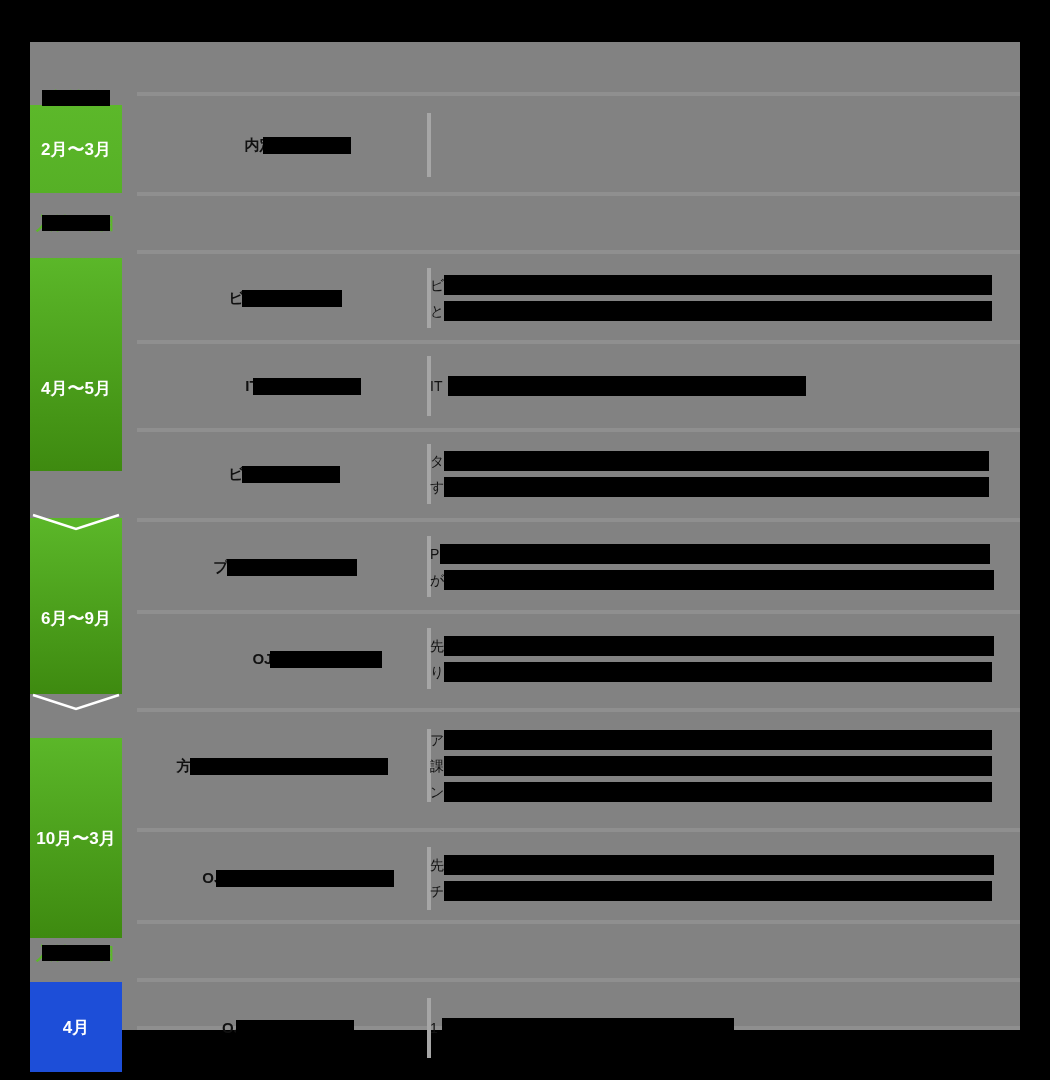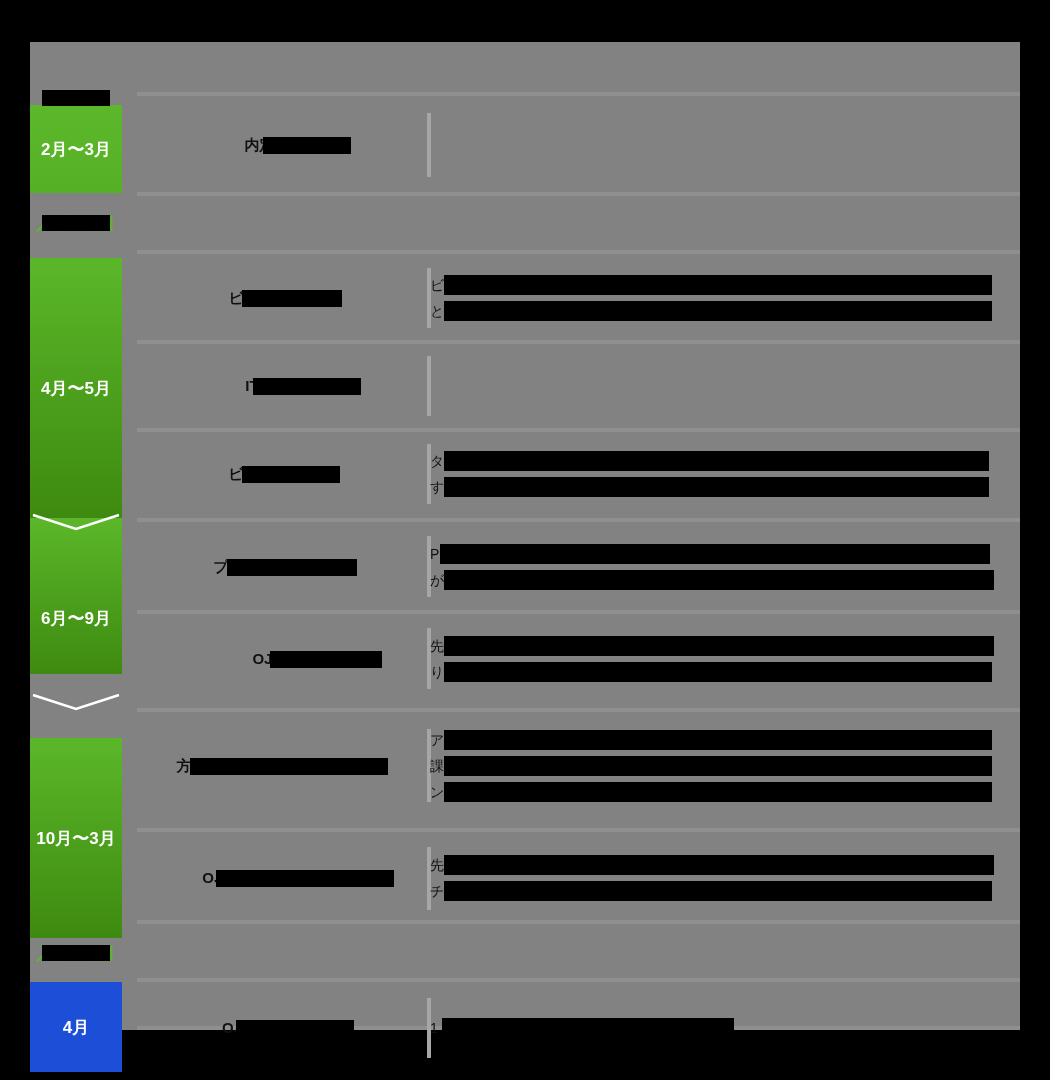--- a/index.html
+++ b/index.html
@@ -175,24 +175,24 @@
       <div class="divider" style="top: 786px;"></div>
       <div class="divider" style="top: 878px;"></div>
       <div class="divider" style="top: 936px;"></div>
       <div class="divider" style="top: 984px;"></div>
     </div>
 
   <div id="rail-layer" class="rail">
       <div class="rail-block grad-a" style="top: 63px; height: 88px;">
         <div class="rail-block-label" style="top: 33px;">2月〜3月</div>
       </div>
-      <div class="rail-block grad-b" style="top: 216px; height: 260px;">
+      <div class="rail-block grad-b" style="top: 216px; height: 213px;">
         <div class="rail-block-label" style="top: 119px;">4月〜5月</div>
       </div>
-      <div class="rail-block grad-b" style="top: 476px; height: 156px;">
+      <div class="rail-block grad-b" style="top: 476px; height: 176px;">
         <div class="rail-block-label" style="top: 89px;">6月〜9月</div>
       </div>
       <div class="rail-block grad-b" style="top: 676px; height: 200px; margin-top: 20px;">
         <div class="rail-block-label" style="top: 89px;">10月〜3月</div>
       </div>
       <div class="rail-block grad-c" style="top: 940px; height: 90px;">
         <div class="rail-block-label" style="top: 34px;">4月</div>
       </div>
       <div class="chevron" style="top: 470px;">
         <svg width="92" height="22" viewBox="0 0 92 22">
@@ -226,20 +226,25 @@
             <div class="desc-line"><span class="lead">ビ</span><span class="desc-redact" style="left: 14px; width: 548px;"></span></div>
             <div class="desc-line"><span class="lead">と</span><span class="desc-redact" style="left: 14px; width: 548px;"></span></div>
           </div>
         </div>
       </div>
       <div class="row" style="top: 300px; height: 88px;">
         <div class="row-title-cell">
           <div class="row-title"><span>IT基礎研修</span><span class="redact" style="left: 8px; width: 108px;"></span></div>
         </div>
         <div class="vdivider" style="left: 290px; top: 14px; height: 60px;"></div>
+        <div class="row-desc-cell">
+          <div class="desc-lines">
+            <div class="desc-line"><span class="lead">IT</span><span class="desc-redact" style="left: 18px; width: 358px;"></span></div>
+          </div>
+        </div>
       </div>
       <div class="row" style="top: 388px; height: 88px;">
         <div class="row-title-cell">
           <div class="row-title"><span>ビジネススキル</span><span class="redact" style="left: 14px; width: 98px;"></span></div>
         </div>
         <div class="vdivider" style="left: 290px; top: 14px; height: 60px;"></div>
         <div class="row-desc-cell">
           <div class="desc-lines">
             <div class="desc-line"><span class="lead">タ</span><span class="desc-redact" style="left: 14px; width: 545px;"></span></div>
             <div class="desc-line"><span class="lead">す</span><span class="desc-redact" style="left: 14px; width: 545px;"></span></div>

